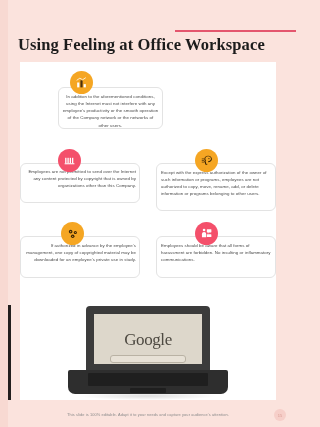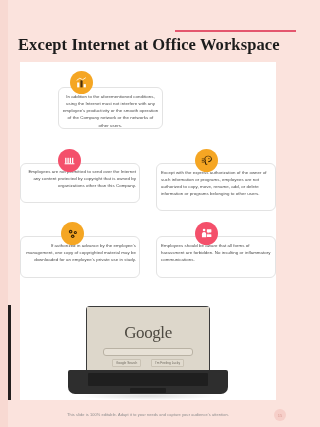--- a/index.html
+++ b/index.html
@@ -109,21 +109,21 @@
     width: 160px;
     height: 92px;
   }
   .lid {
     position: absolute;
     left: 18px; top: 0;
     width: 124px; height: 66px;
     background: #3b3b3b;
     border-radius: 4px 4px 1px 1px;
     box-sizing: border-box;
-    padding: 1px;
+    padding: 8px;
   }
   .screen {
     width: 100%; height: 100%;
     background: #ddd7cb;
     box-sizing: border-box;
     position: relative;
     overflow: hidden;
   }
   .g-logo {
     position: absolute;
@@ -214,21 +214,21 @@
 </style>
 </head>
 <body>
 
 <div class="slide">
 
   <div class="left-band"></div>
   <div class="left-dark-bar"></div>
 
   <div class="accent-rule"></div>
-  <div class="title">Except Internet at Office Workspace</div>
+  <div class="title">Using Feeling at Office Workspace</div>
 
   <div class="card">
 
     <div class="bubble" style="left:38px; top:25px; width:105px; height:42px;"></div>
     <div class="icon-circle ic-orange" style="left:50px; top:9px;">
       <svg width="13" height="13" viewBox="0 0 24 24" aria-hidden="true">
         <rect x="4" y="12" width="4" height="9" fill="#ffffff"></rect>
         <rect x="10" y="8" width="4" height="13" fill="#4a3010"></rect>
         <rect x="16" y="15" width="4" height="6" fill="#ffffff"></rect>
         <path d="M3 8 L9 4 L14 7 L20 3" stroke="#ffffff" stroke-width="1.4" fill="none"></path>

